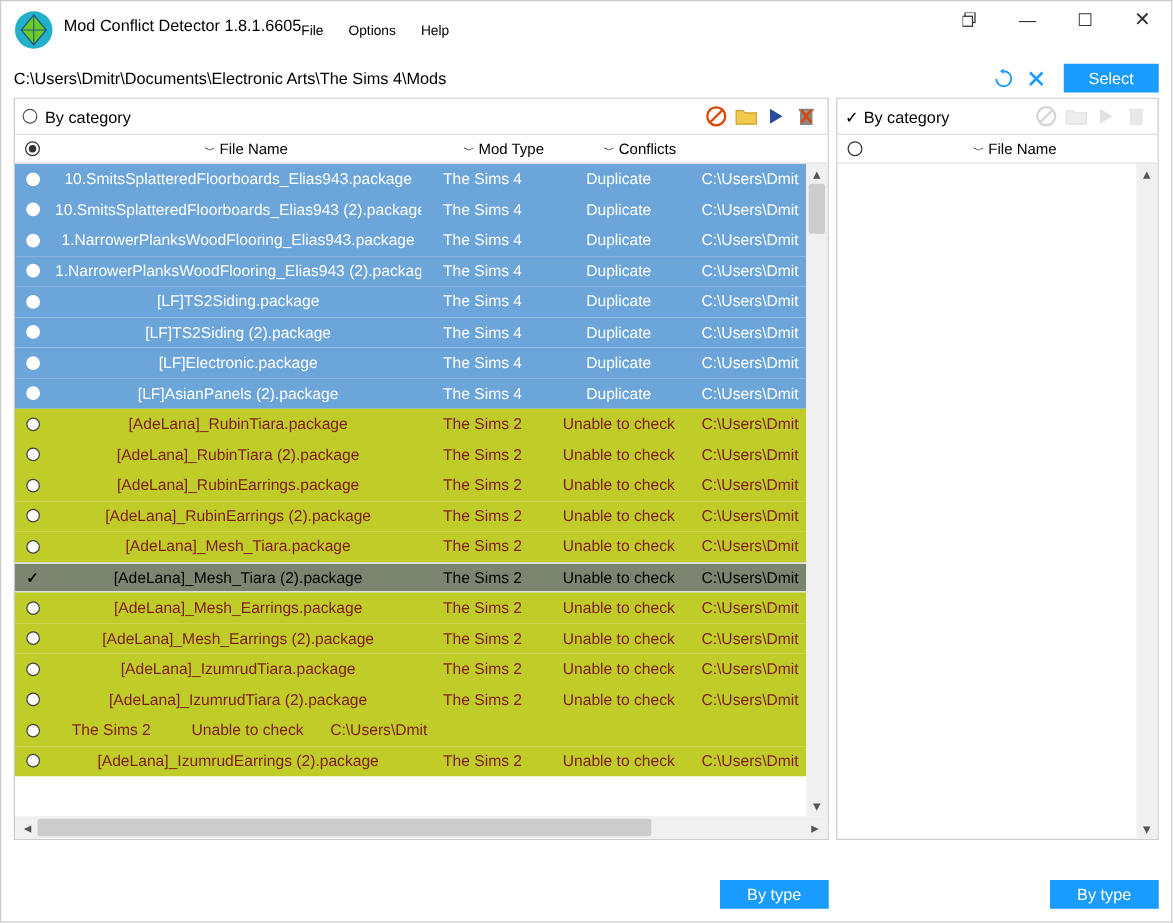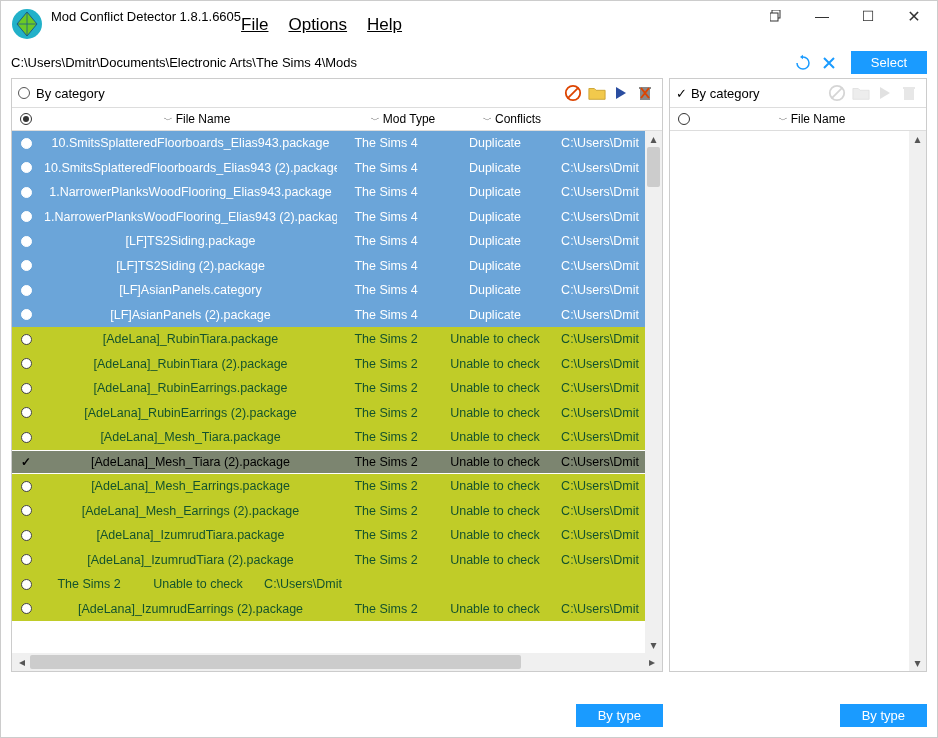--- a/index.html
+++ b/index.html
@@ -5,21 +5,21 @@
 * { box-sizing: border-box; margin: 0; padding: 0; }
 body { font-family: "Segoe UI", Tahoma, sans-serif; font-size: 12px; background: #fff; color: #000; width: 938px; height: 738px; overflow: hidden; border: 1px solid #ccc; display: flex; flex-direction: column; }
 
 .titlebar { display: flex; align-items: center; height: 46px; padding: 0 0 0 10px; }
 .app-icon { width: 32px; height: 32px; margin-right: 8px; flex-shrink:0; }
 .app-title { flex: 1; font-size: 13px; }
 .win-controls { display: flex; align-items: flex-start; height: 100%; }
 .win-btn { width: 46px; height: 30px; display: flex; align-items: center; justify-content: center; font-size: 14px; color: #333; }
 .win-btn.close { font-size: 16px; }
 
-.menubar { display: flex; padding: 0 0 4px 70px; gap: 20px; font-size: 17px; text-decoration: underline; }
+.menubar { display: flex; padding: 0 0 4px 70px; gap: 20px; font-size: 11px; }
 .menubar span { cursor: default; }
 
 .pathbar { display: flex; align-items: center; padding: 4px 10px; gap: 6px; }
 .pathbar-text { flex: 1; font-size: 13px; }
 .path-icon { width: 20px; height: 20px; display:flex; align-items:center; justify-content:center; }
 .select-btn { background: #1a9bff; color: #fff; padding: 4px 20px; font-size: 13px; margin-left: 6px; }
 
 .content { display: flex; flex: 1; padding: 0 10px 0 10px; gap: 6px; overflow:hidden; }
 .panel { display: flex; flex-direction: column; border: 1px solid #ccc; overflow:hidden; }
 .panel.left { flex: 1; min-width:0; }
@@ -47,21 +47,21 @@
 .row { display: flex; align-items:center; height: 24.5px; font-size: 12.5px; color: #000; }
 .row .cell-radio { width: 28px; display:flex; justify-content:center; }
 .row .cell-radio .c { width:11px; height:11px; border:1px solid #555; border-radius:50%; background:#fff; }
 .row.selected .cell-radio .c-check { font-size:12px; font-weight:bold; color:#000; }
 .row .cell-fn { flex:1; padding-left: 4px; white-space:nowrap; overflow:hidden; }
 .row .cell-mt { width: 98px; }
 .row .cell-cf { width: 120px; }
 .row .cell-pt { width: 90px; white-space:nowrap; overflow:hidden; }
 .row.blue { background: #6ba5d9; color: #fff; }
 .row.blue .cell-radio .c { border-color:#fff; }
-.row.yellow { background: #c0cc28; color: #14532d; }
+.row.yellow { background: #c0cc28; color: #7f1d1d; }
 .row.yellow .cell-radio .c { border-color:#444; }
 .row.selected { background: #7c8570; color:#000; border-top:1px solid #fff; border-bottom:1px solid #fff; }
 
 .hscroll { height: 18px; background: #f0f0f0; display:flex; align-items:center; padding:0 2px; }
 .hscroll .thumb { height: 14px; background: #ccc; border-radius:2px; }
 .hscroll .arrow { width:16px; height:16px; display:flex; align-items:center; justify-content:center; color:#555; }
 
 .vscroll { width: 17px; background:#f0f0f0; display:flex; flex-direction:column; }
 .vscroll .arrow { height:16px; display:flex; align-items:center; justify-content:center; color:#555; }
 .vscroll .track { flex:1; position:relative; }
@@ -231,21 +231,21 @@
             </div>
             <div class="cell-fn">[LF]TS2Siding (2).package</div>
             <div class="cell-mt">The Sims 4</div>
             <div class="cell-cf">Duplicate</div>
             <div class="cell-pt">C:\Users\Dmit</div>
           </div>
           <div class="row blue">
             <div class="cell-radio">
               <span class="c"></span>
             </div>
-            <div class="cell-fn">[LF]AsianPanels.category</div>
+            <div class="cell-fn">[LF]Electronic.package</div>
             <div class="cell-mt">The Sims 4</div>
             <div class="cell-cf">Duplicate</div>
             <div class="cell-pt">C:\Users\Dmit</div>
           </div>
           <div class="row blue">
             <div class="cell-radio">
               <span class="c"></span>
             </div>
             <div class="cell-fn">[LF]AsianPanels (2).package</div>
             <div class="cell-mt">The Sims 4</div>

